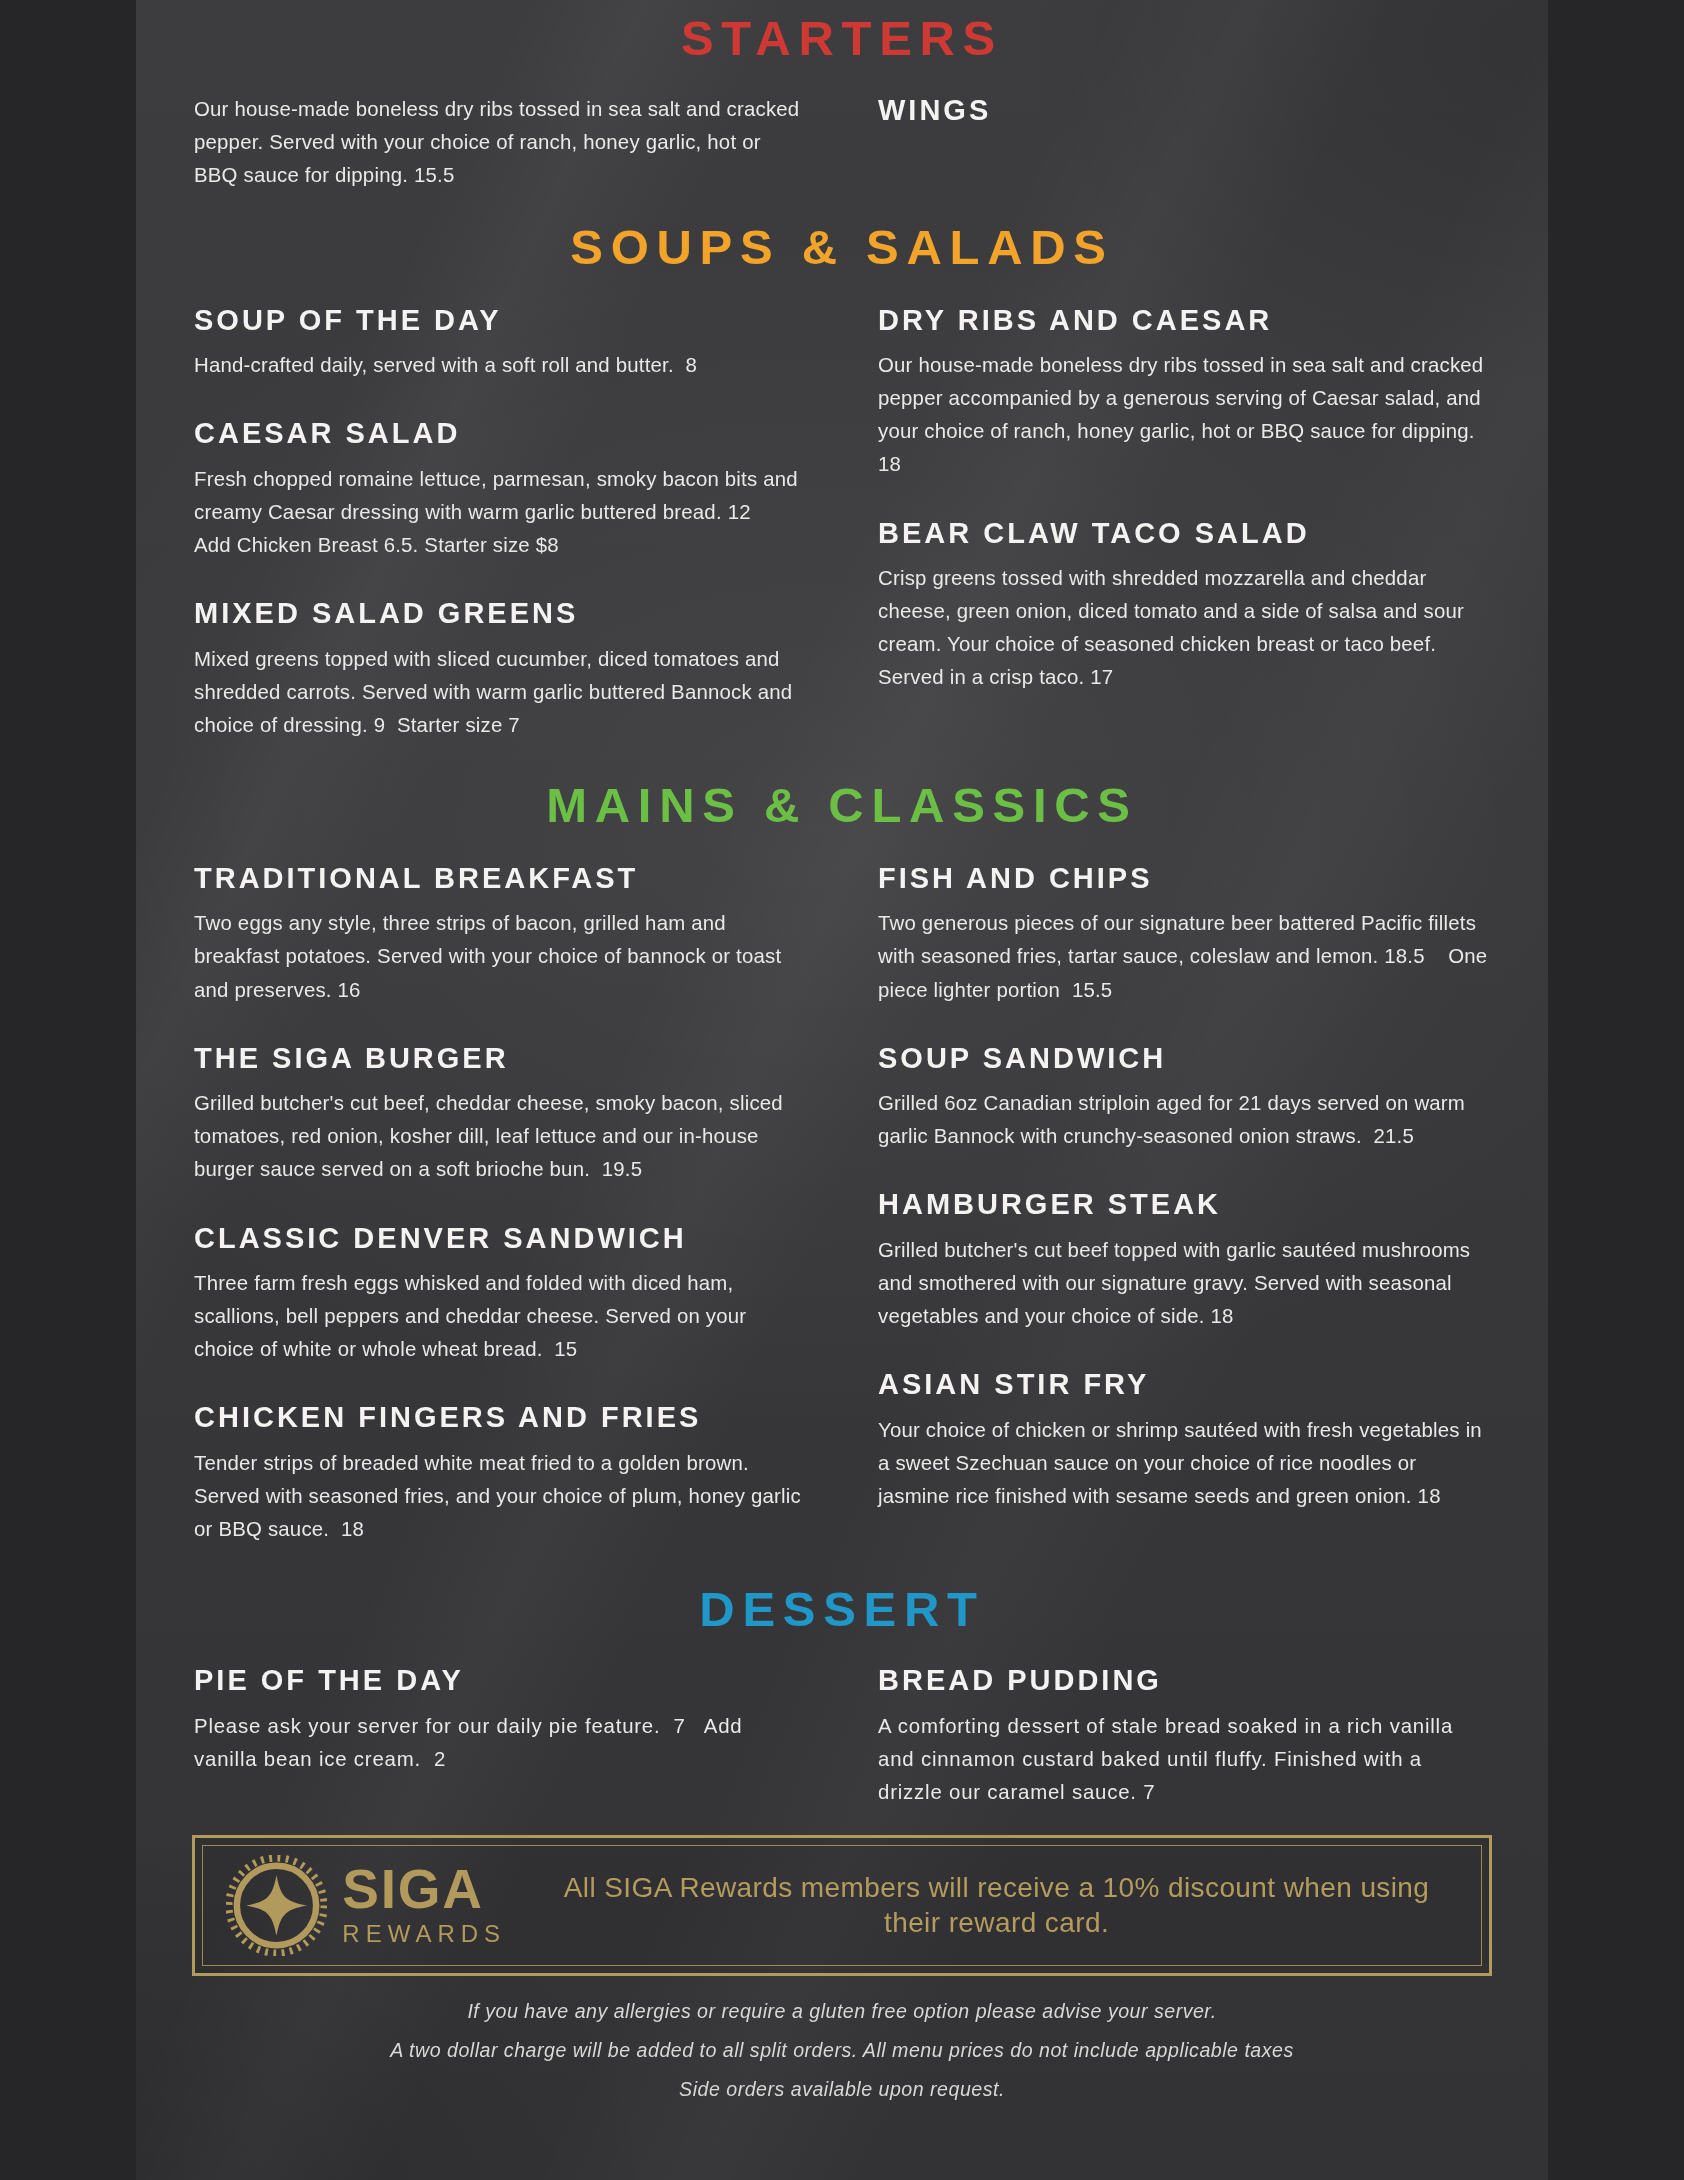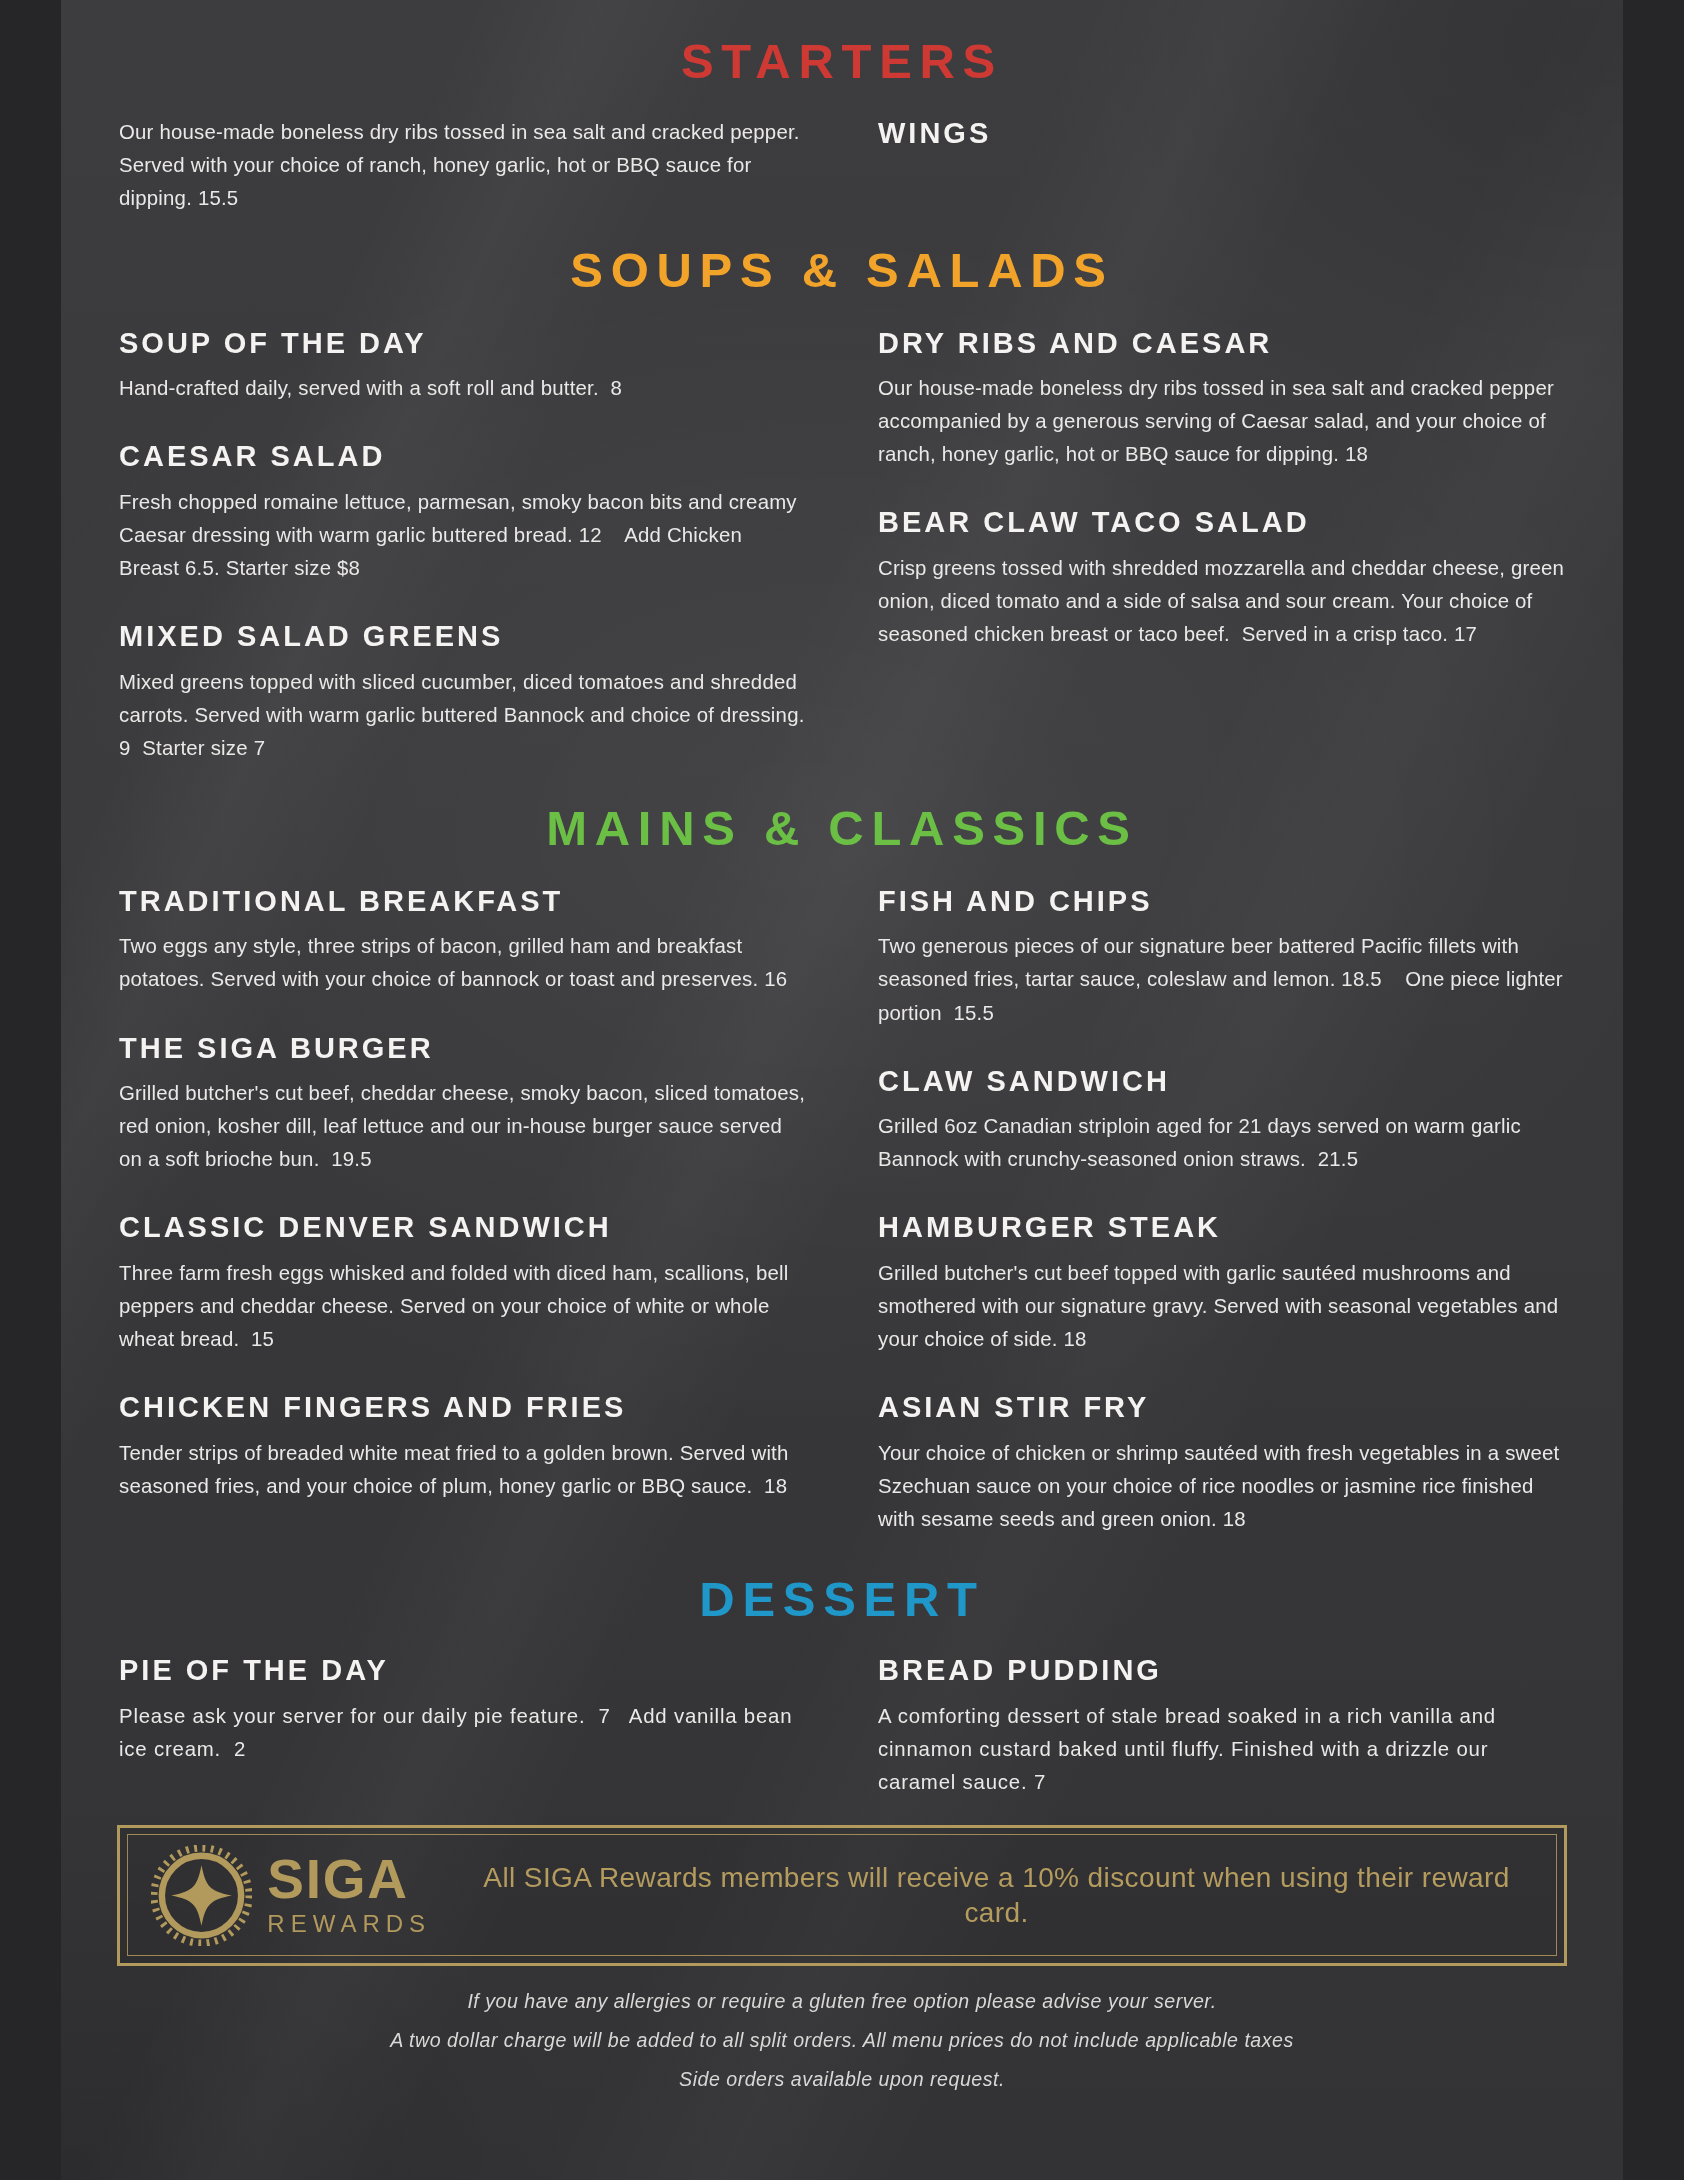--- a/index.html
+++ b/index.html
@@ -1,23 +1,23 @@
 <!DOCTYPE html>
 <html style="font-size:13.6px"><head>
 <meta charset="utf-8">
 <title>Menu</title>
 <style>
   html,body{margin:0;padding:0;background:#262628;}
   .page{
     position:relative;
-    width:1562px;height:2181px;
+    width:1412px;height:2181px;
     margin:0 auto;
     overflow:hidden;
     box-sizing:border-box;
-    padding-top:32px;
+    padding-top:9px;
     font-family:"Liberation Sans", sans-serif;
     background-color:#39393c;
     background-image:
       radial-gradient(1363px 937px at 48% 38%, rgba(255,255,255,0.055), rgba(255,255,255,0) 65%),
       linear-gradient(115deg, rgba(255,255,255,0) 16%, rgba(255,255,255,0.035) 21%, rgba(255,255,255,0) 27%),
       linear-gradient(115deg, rgba(255,255,255,0) 40%, rgba(255,255,255,0.03) 46%, rgba(255,255,255,0) 52%),
       linear-gradient(295deg, rgba(255,255,255,0) 28%, rgba(255,255,255,0.028) 35%, rgba(255,255,255,0) 42%),
       radial-gradient(767px 511px at 100% 2%, rgba(0,0,0,0.16), rgba(0,0,0,0) 70%),
       radial-gradient(767px 511px at 0% 100%, rgba(0,0,0,0.14), rgba(0,0,0,0) 70%),
       linear-gradient(180deg, #3d3d40, #333336);
@@ -174,21 +174,21 @@
         <h3>CHICKEN FINGERS AND FRIES</h3>
         <p>Tender strips of breaded white meat fried to a golden brown. Served with seasoned fries, and your choice of plum, honey garlic or BBQ sauce.  18</p>
       </div>
     </div>
     <div class="col">
       <div class="item">
         <h3>FISH AND CHIPS</h3>
         <p>Two generous pieces of our signature beer battered Pacific fillets with seasoned fries, tartar sauce, coleslaw and lemon. 18.5    One piece lighter portion  15.5</p>
       </div>
       <div class="item">
-        <h3>CLAW SANDWICH</h3>
+        <h3>SOUP SANDWICH</h3>
         <p>Grilled 6oz Canadian striploin aged for 21 days served on warm garlic Bannock with crunchy-seasoned onion straws.  21.5</p>
       </div>
       <div class="item">
         <h3>HAMBURGER STEAK</h3>
         <p>Grilled butcher's cut beef topped with garlic sautéed mushrooms and smothered with our signature gravy. Served with seasonal vegetables and your choice of side. 18</p>
       </div>
       <div class="item">
         <h3>ASIAN STIR FRY</h3>
         <p>Your choice of chicken or shrimp sautéed with fresh vegetables in a sweet Szechuan sauce on your choice of rice noodles or jasmine rice finished with sesame seeds and green onion. 18</p>
       </div>

